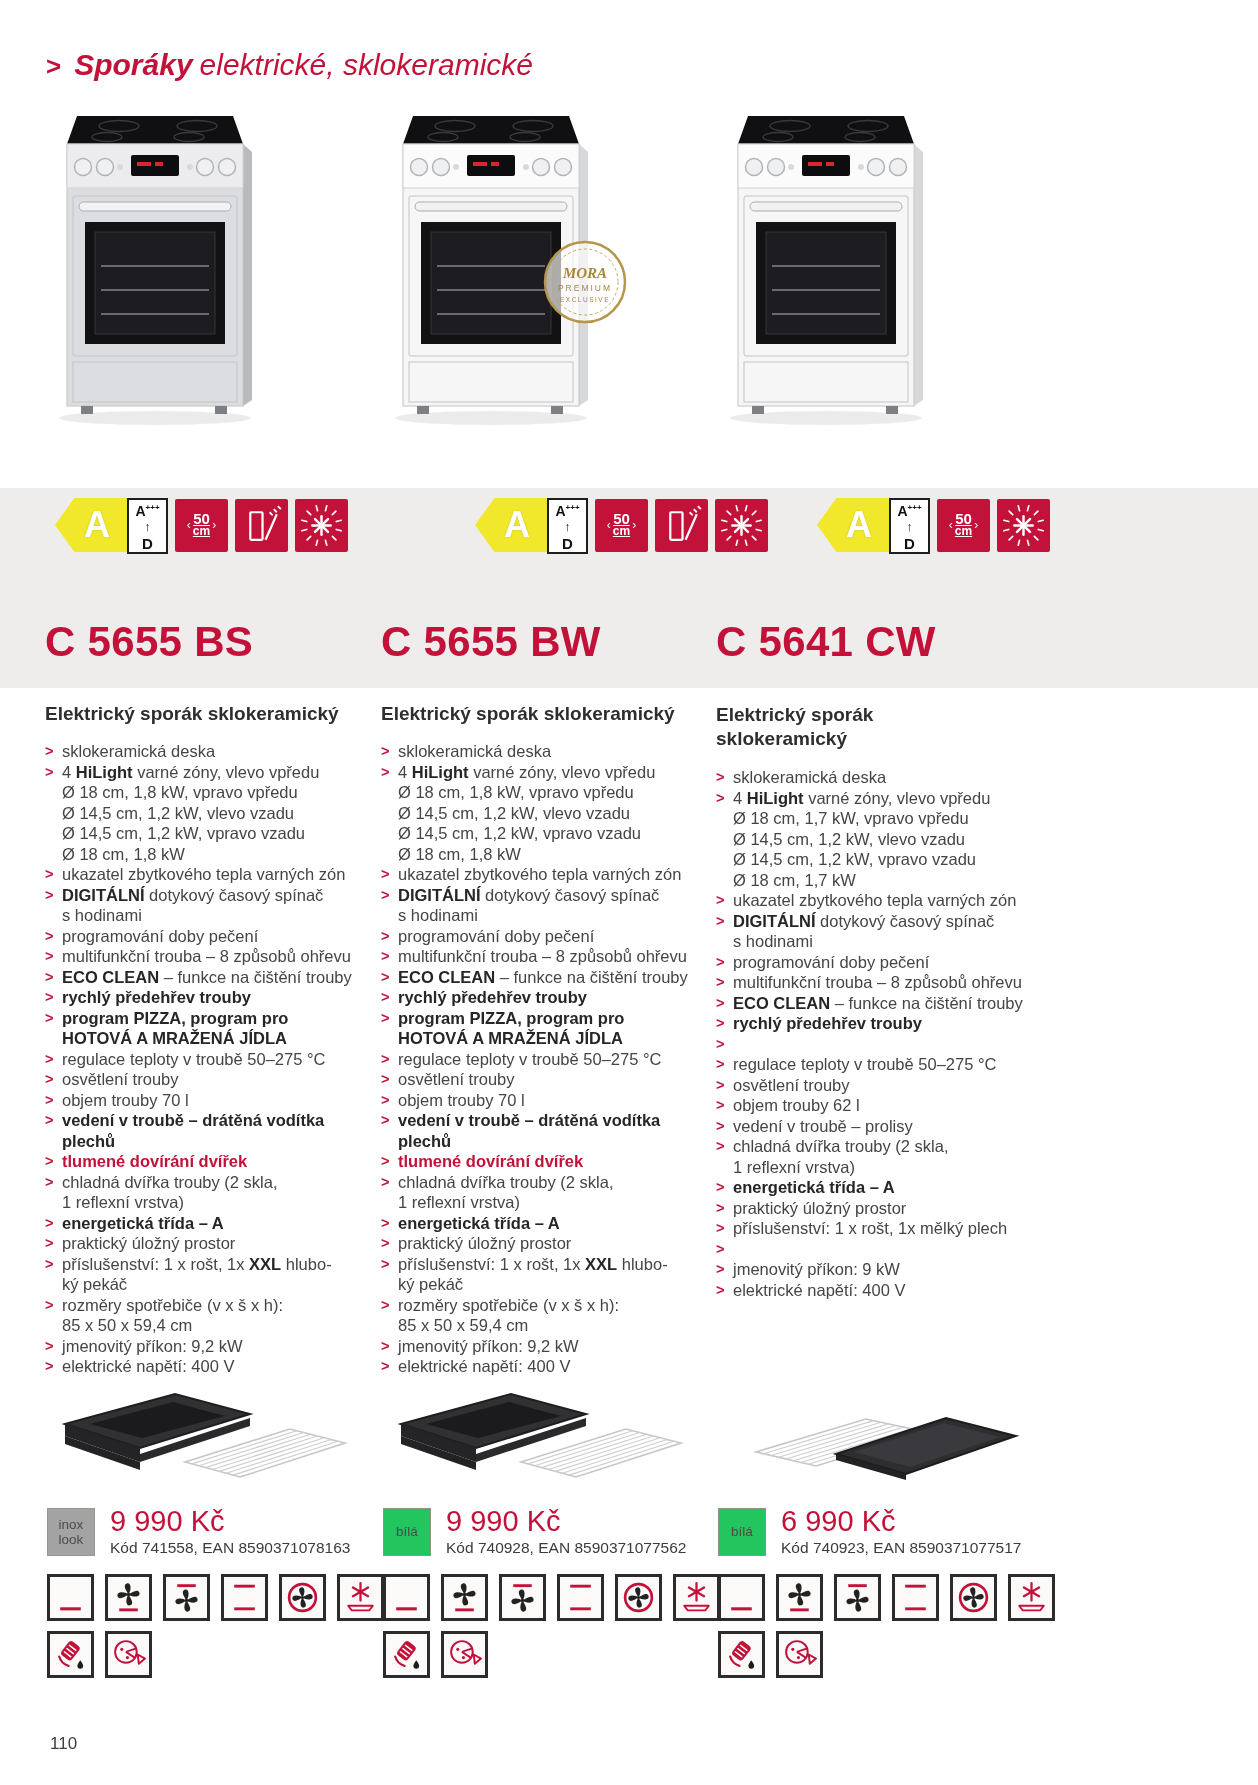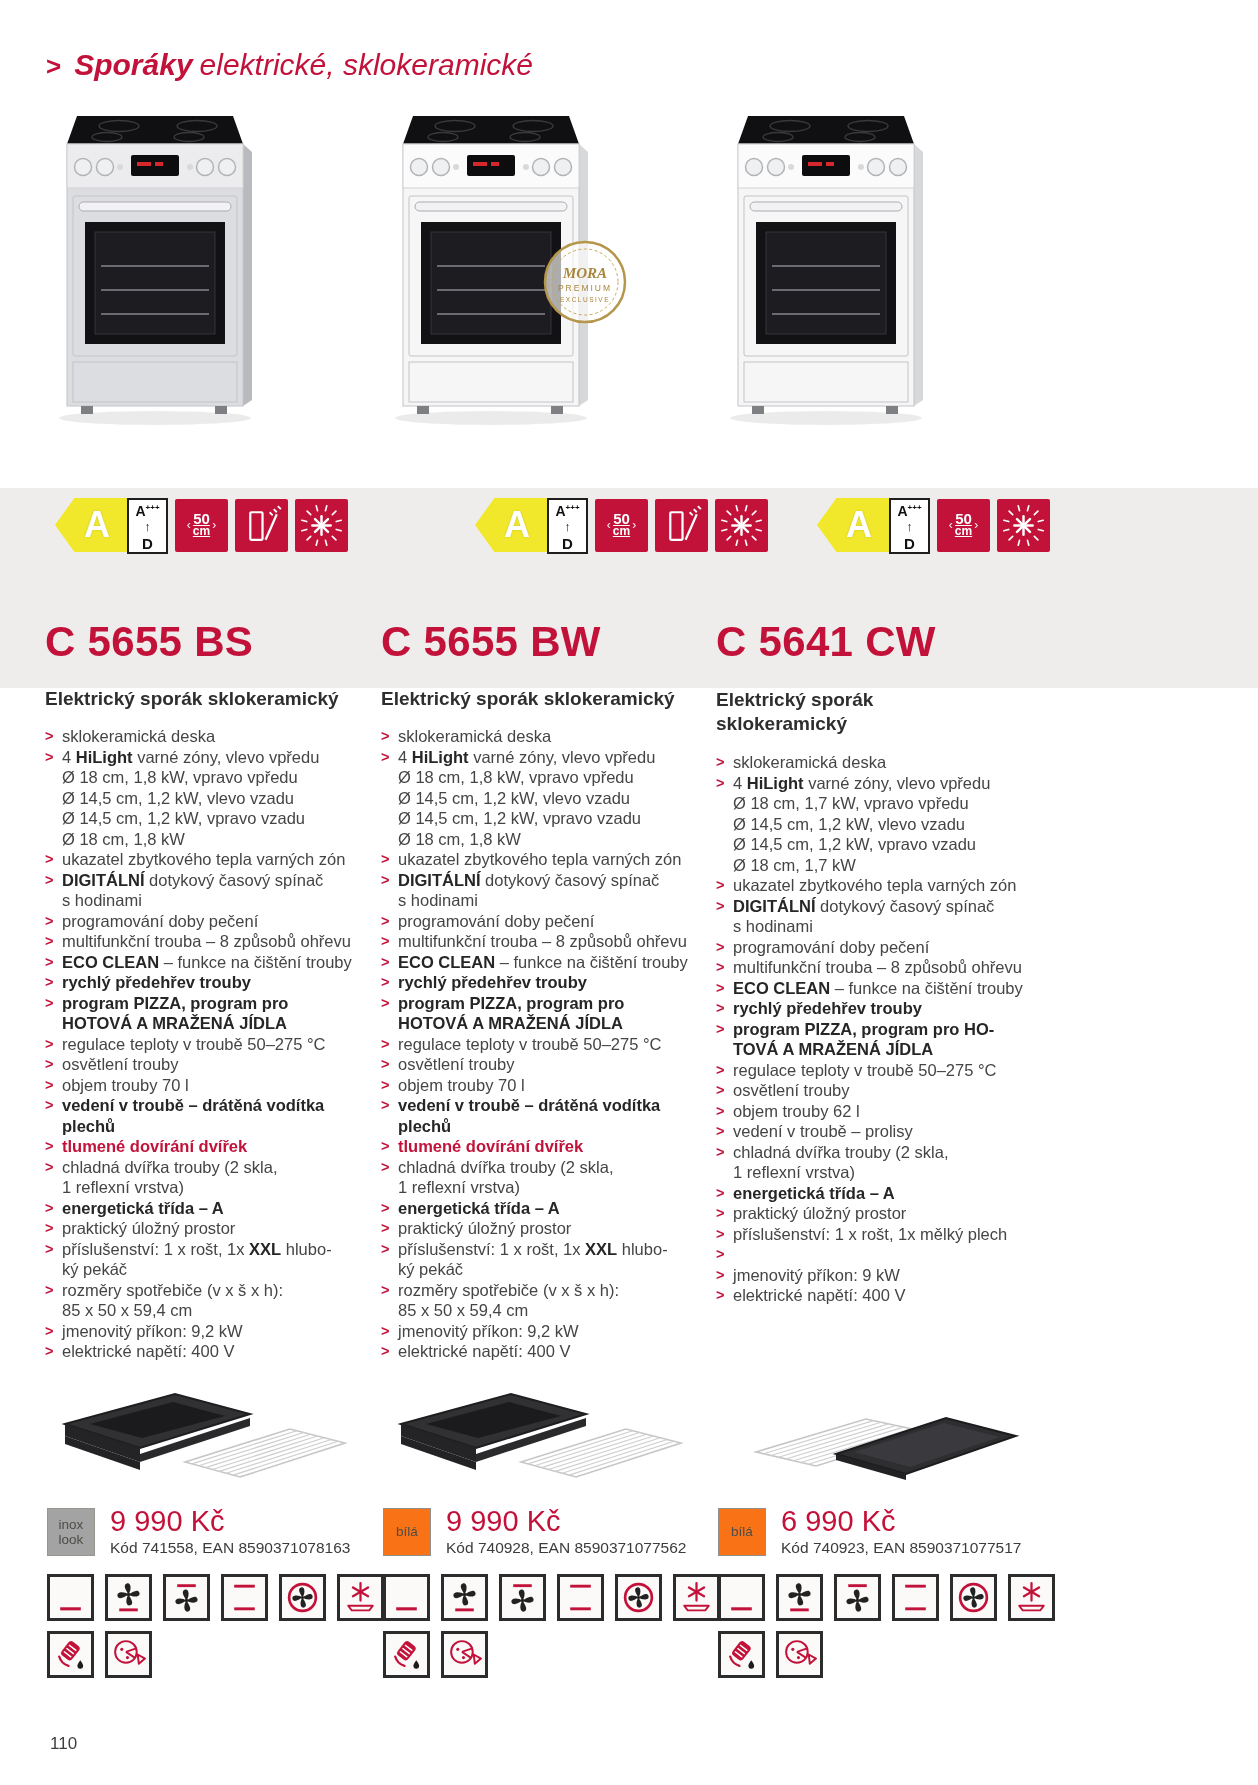--- a/index.html
+++ b/index.html
@@ -33,32 +33,32 @@
   .ebox .ebot{font-size:15px;font-weight:700;line-height:15px;}
   .rbadge{width:53px;height:53px;background:var(--red);border-radius:2px;display:flex;align-items:center;justify-content:center;color:#fff;}
   .wwrap{display:flex;align-items:center;gap:2px;}
   .wchev{font-size:12px;line-height:12px;opacity:.95;}
   .wmid{display:flex;flex-direction:column;align-items:center;line-height:13px;text-decoration:underline;}
   .wmid b{font-size:15px;} .wmid i{font-style:normal;font-weight:700;font-size:12px;}
 
   .model{position:absolute;top:618px;left:0;font-size:42px;font-weight:700;color:var(--red);letter-spacing:.3px;}
 
   .desc{position:absolute;top:688px;left:0;width:336px;}
-  .subtitle{font-size:19px;font-weight:700;color:#2e2e2e;margin:0 0 16px;white-space:nowrap;}
+  .subtitle{font-size:19px;font-weight:700;color:#2e2e2e;margin:15px 0 16px;white-space:nowrap;}
   .subtitle.narrow{white-space:normal;max-width:225px;line-height:24px;}
   ul.features{list-style:none;margin:0;padding:0;font-size:16.5px;line-height:20.5px;color:var(--ink);}
   li.feat{display:flex;}
   .bullet{color:var(--red);font-weight:700;width:17px;flex:none;font-size:14.5px;line-height:20.5px;}
   .ftext b{color:var(--dark);}
   li.redline .ftext, li.redline .ftext b{color:var(--red);text-align:center;}
 
   .accessory{position:absolute;top:1372px;left:0;}
 
   .pricerow{position:absolute;top:1506px;left:2px;display:flex;gap:15px;align-items:center;}
-  .swatch{width:46px;height:46px;border:1.5px solid #90908c;background:#f97316;display:flex;flex-direction:column;align-items:center;justify-content:center;font-size:13.5px;color:#4c4c48;line-height:15px;flex:none;}
+  .swatch{width:46px;height:46px;border:1.5px solid #90908c;background:#22c55e;display:flex;flex-direction:column;align-items:center;justify-content:center;font-size:13.5px;color:#4c4c48;line-height:15px;flex:none;}
   .swatch.inox{background:#a3a3a3;border-color:#98968f;}
   .price{font-size:29px;font-weight:400;color:var(--red);line-height:30px;}
   .codeline{font-size:15.5px;color:#3c3c3c;margin-top:3px;}
 
   .icons{position:absolute;top:1574px;left:2px;width:350px;display:flex;flex-wrap:wrap;gap:10px 11px;}
   .fico{width:41px;height:41px;border:3px solid #2c2c2c;background:#fbfaf9;display:flex;align-items:center;justify-content:center;flex:none;}
 
   .pageno{position:absolute;left:50px;top:1734px;font-size:17px;color:#3e3e3e;}
 </style>
 </head>
@@ -783,21 +783,20 @@
             <li class="feat">
               <span class="bullet">&gt;</span>
               <span class="ftext"><b>ECO CLEAN</b> – funkce na čištění trouby</span>
             </li>
             <li class="feat">
               <span class="bullet">&gt;</span>
               <span class="ftext"><b>rychlý předehřev trouby</b></span>
             </li>
             <li class="feat">
               <span class="bullet">&gt;</span>
-              <span class="ftext"><b>program PIZZA,  program pro HO-<br>TOVÁ A MRAŽENÁ JÍDLA</b></span>
             </li>
             <li class="feat">
               <span class="bullet">&gt;</span>
               <span class="ftext">regulace teploty v troubě 50–275 °C</span>
             </li>
             <li class="feat">
               <span class="bullet">&gt;</span>
               <span class="ftext">osvětlení trouby</span>
             </li>
             <li class="feat">

